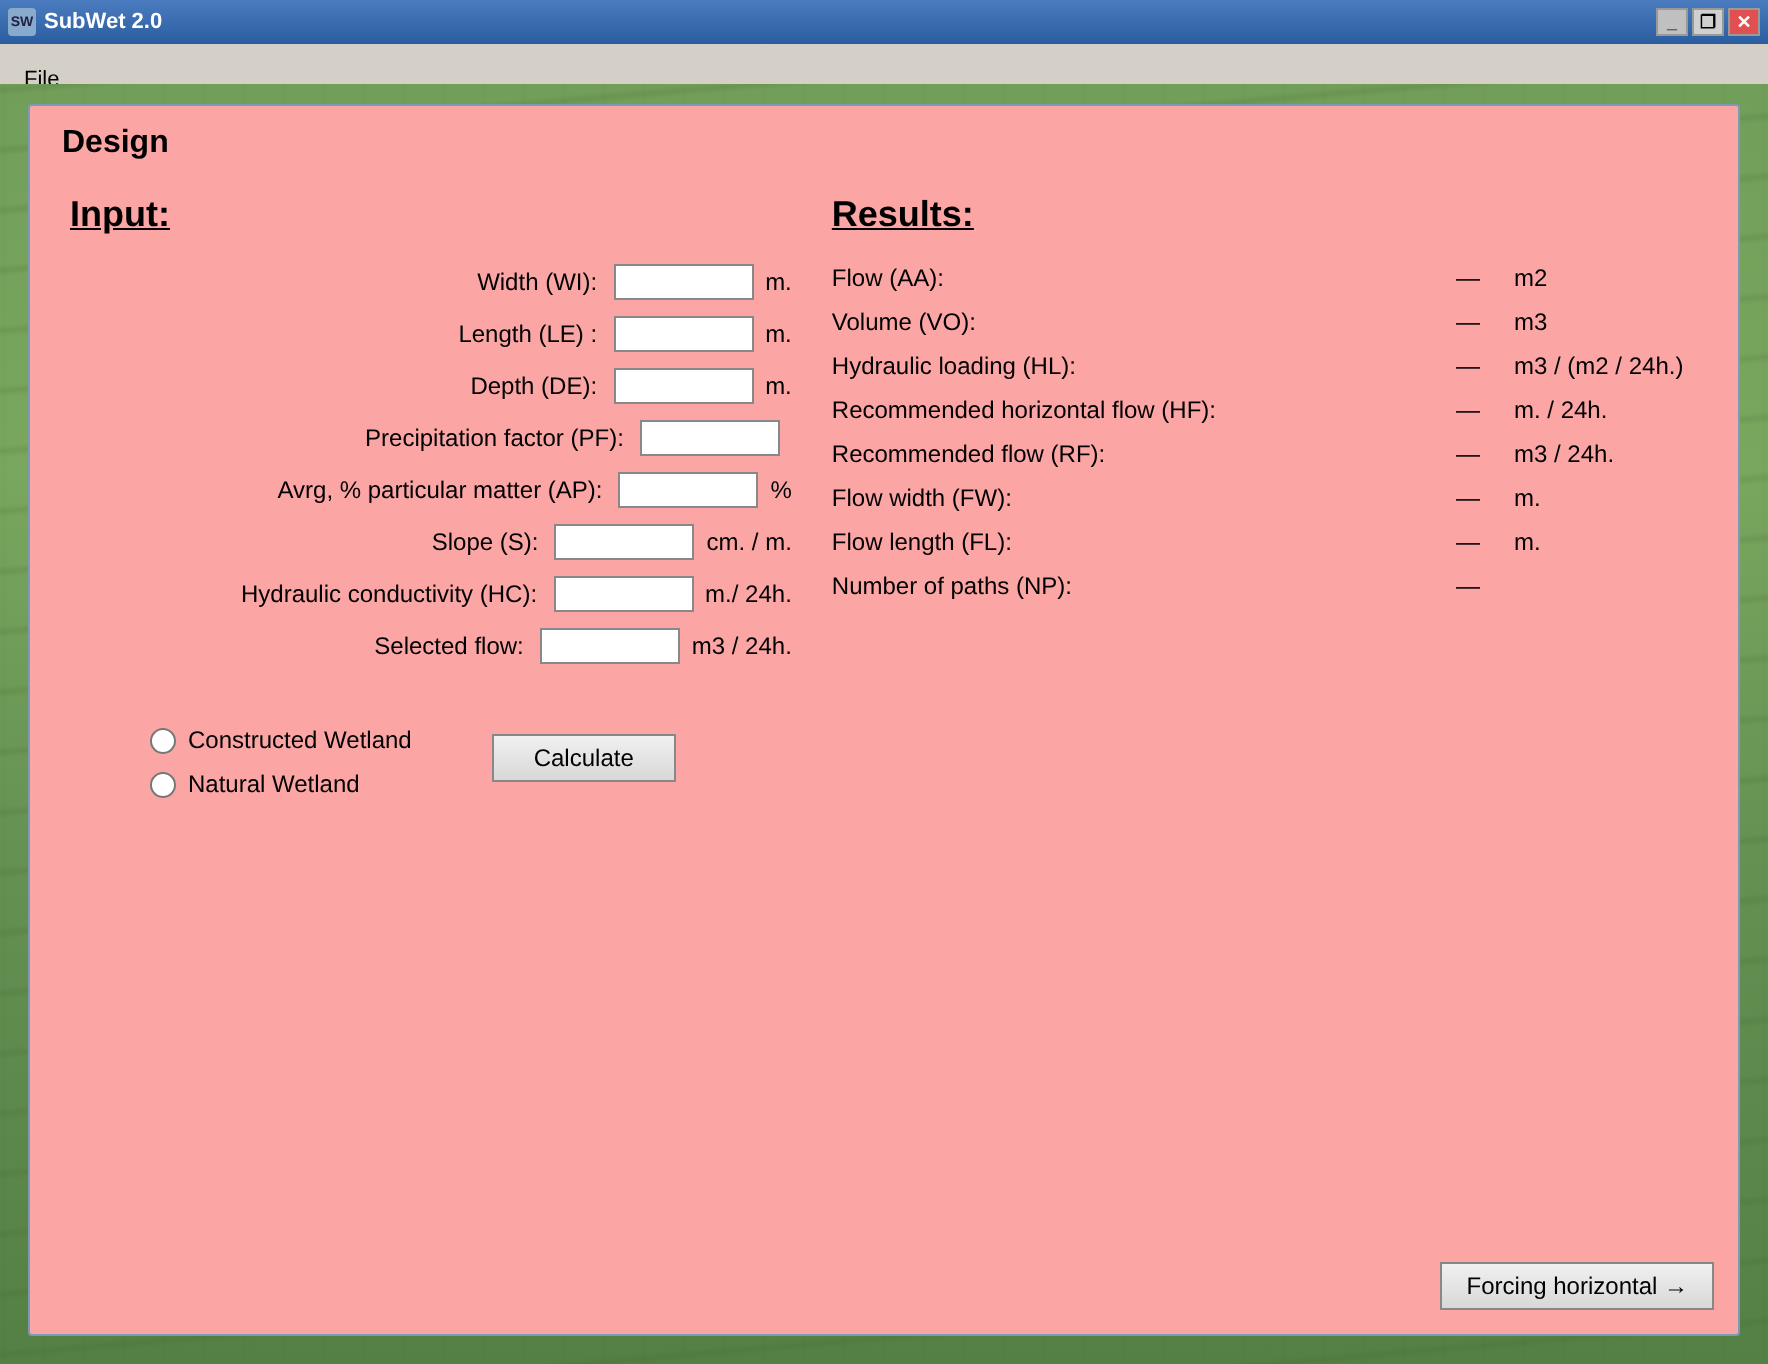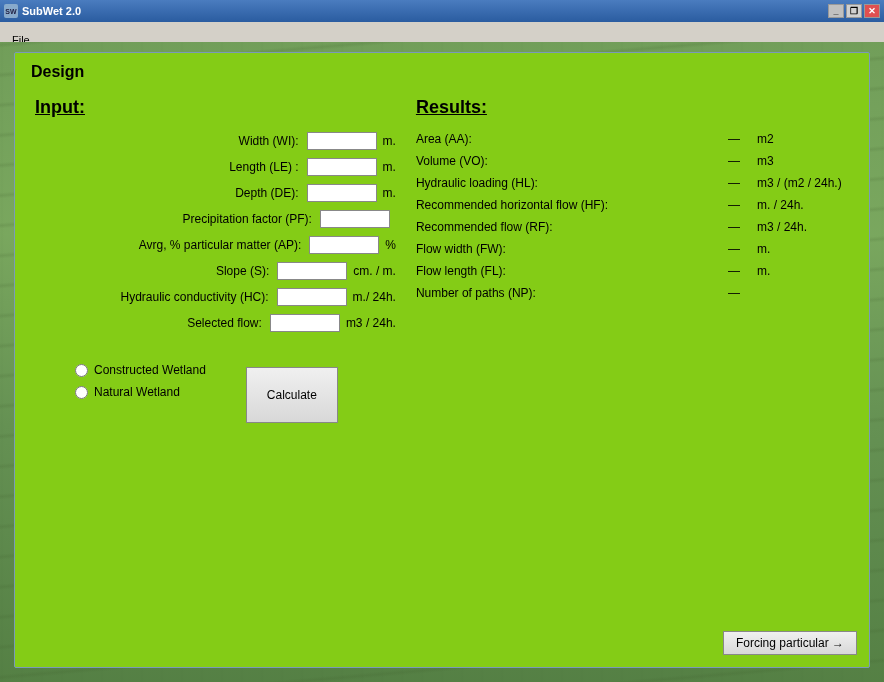--- a/index.html
+++ b/index.html
@@ -98,21 +98,21 @@
       background-color: #7aaa60;
     }
 
     
     #main-panel {
       position: absolute;
       top: 52px;
       left: 14px;
       right: 14px;
       bottom: 14px;
-      background: #84cc16;
+      background: #fca5a5;
       border: 1px solid #7a9ab8;
       border-radius: 2px;
     }
 
     #panel-title {
       font-size: 16px;
       font-weight: bold;
       color: #000;
       padding: 10px 16px 6px 16px;
     }
@@ -224,21 +224,21 @@
     .radio-row input[type="radio"] {
       margin: 0;
     }
 
     .radio-label {
       font-size: 12px;
       color: #000;
     }
 
     #calculate-btn {
-      padding: 20px 20px;
+      padding: 4px 20px;
       font-size: 12px;
       background: linear-gradient(to bottom, #f0f0f0, #d8d8d8);
       border: 1px solid #888;
       cursor: pointer;
       margin-top: 4px;
     }
 
     
     #forcing-btn {
       position: absolute;
@@ -342,21 +342,21 @@
               <span class="field-unit">m3 / 24h.</span>
             </div>
           </div>
       </div>
 
       <div id="results-col">
         <div class="col-header">Results:</div>
 
         <div id="result-rows">
             <div class="result-row">
-              <span class="result-label">Area (AA):</span>
+              <span class="result-label">Flow (AA):</span>
               <span class="result-value">—</span>
               <span class="result-unit">m2</span>
             </div>
             <div class="result-row">
               <span class="result-label">Volume (VO):</span>
               <span class="result-value">—</span>
               <span class="result-unit">m3</span>
             </div>
             <div class="result-row">
               <span class="result-label">Hydraulic loading (HL):</span>
@@ -400,14 +400,14 @@
         </div>
         <div class="radio-row">
           <input type="radio" name="wetland-type" id="natural-radio" style="">
           <label class="radio-label" for="natural-radio">Natural Wetland</label>
         </div>
       </div>
       <button id="calculate-btn">Calculate</button>
     </div>
   </div>
 
-  <button id="forcing-btn">Forcing particular →</button>
+  <button id="forcing-btn">Forcing horizontal →</button>
 </div>
 
 </body></html>

